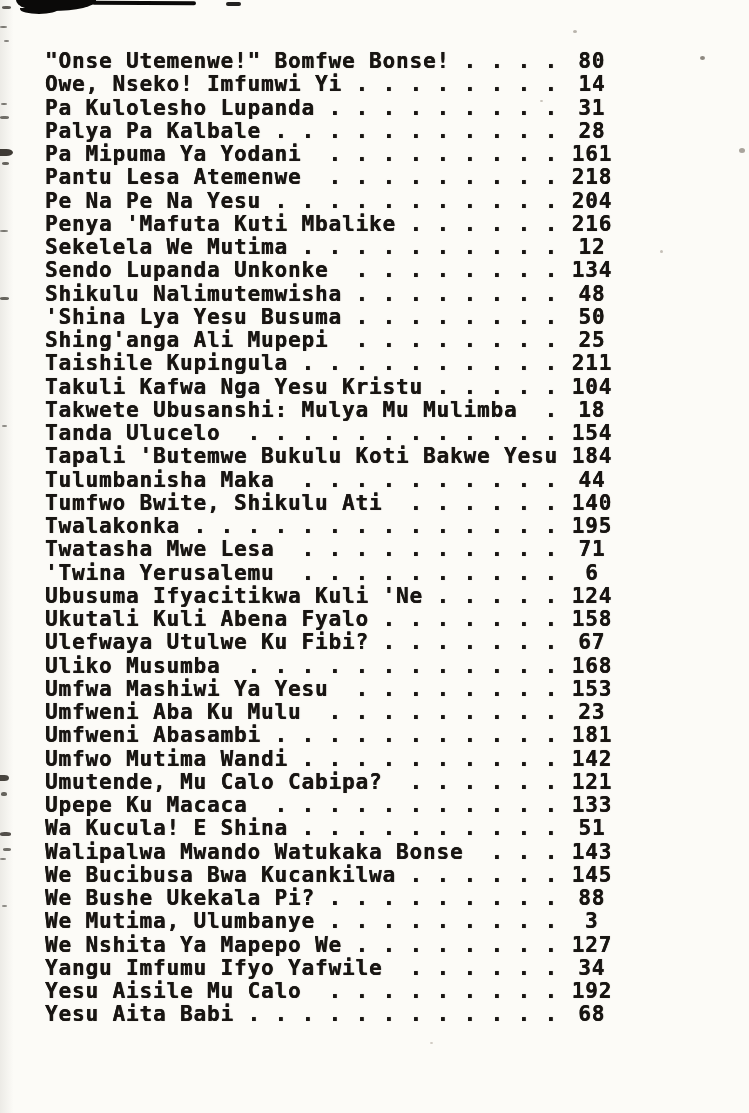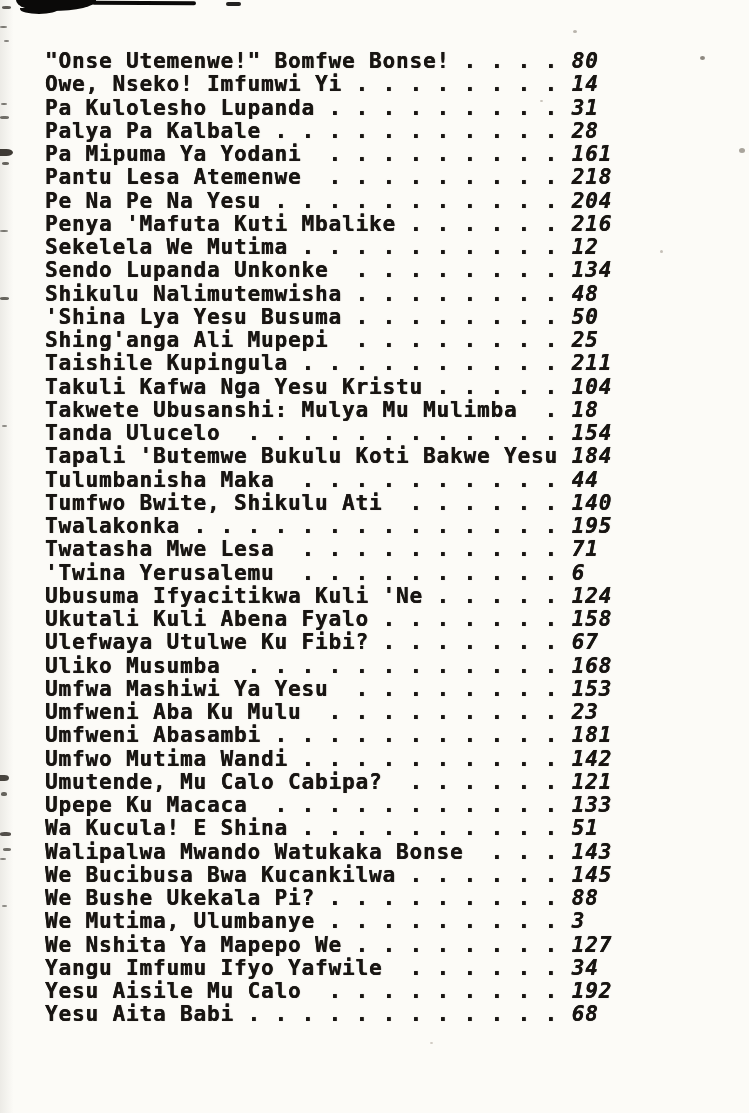--- a/index.html
+++ b/index.html
@@ -32,22 +32,21 @@
     color: #181512;
     white-space: pre;
     text-shadow: 0 0 0.5px rgba(24,21,18,0.9), 0.4px 0.4px 0.7px rgba(40,34,28,0.5);
   }
 
   .row { height: 23.25px; }
 
   .num {
     display: inline-block;
     width: 40.5px;
-    text-align: left;
-    font-style: italic;
+    text-align: center;
   }
 
   .artifact { position: absolute; background: #0b0a09; }
   .blot-a   { left: 16px;  top: 0;    width: 80px;  height: 11px; border-radius: 0 0 55% 35% / 0 0 95% 100%; }
   .blot-b   { left: 20px;  top: 8px;  width: 38px;  height: 6px;  border-radius: 0 0 60% 60% / 0 0 100% 100%; }
   .streak   { left: 92px;  top: 1px;  width: 104px; height: 4px;  border-radius: 2px; transform: rotate(0.4deg); }
   .dash-top { left: 226px; top: 2px;  width: 15px;  height: 4px;  border-radius: 2px; opacity: 0.9; }
 
   .speck { position: absolute; background: #2a2620; border-radius: 40%; }
   .s1  { left: 2px;  top: 6px;   width: 9px;  height: 3px; opacity: .75; }

